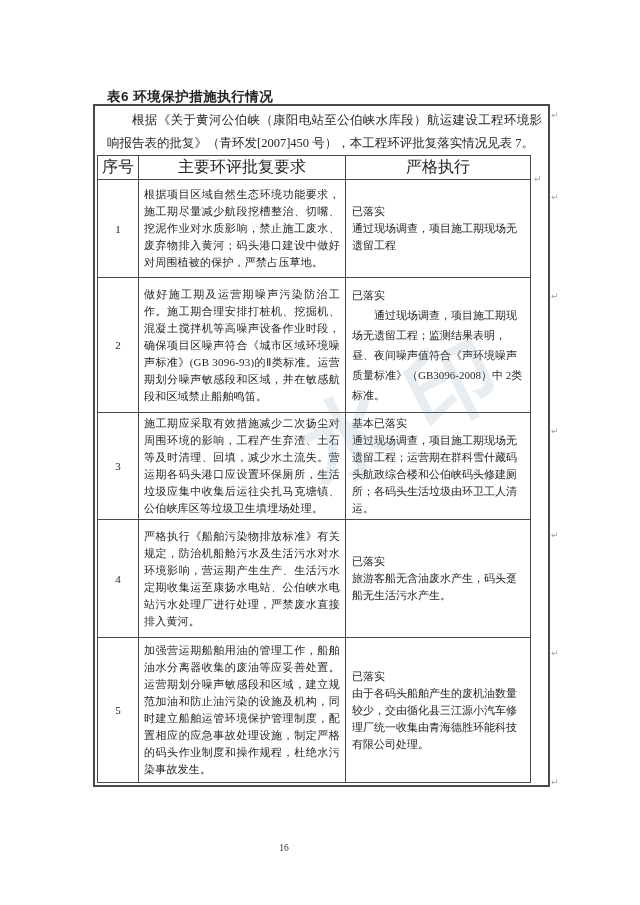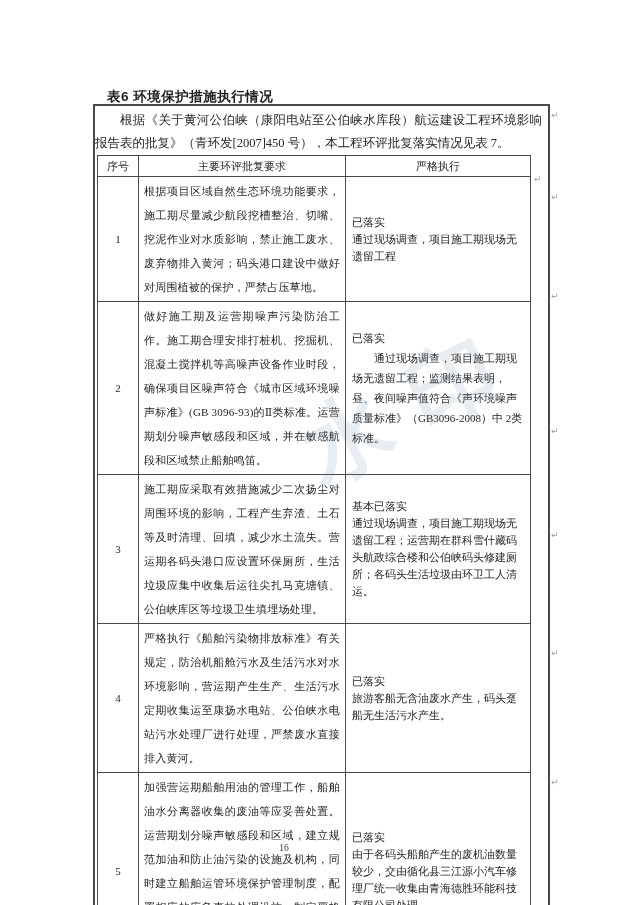--- a/index.html
+++ b/index.html
@@ -17,21 +17,21 @@
     font-size:13.5px;font-weight:bold;color:#1f1f1f;
     letter-spacing:0.5px;
   }
   .outer-box{
     position:absolute;left:93px;top:104px;
     width:453px;
     border:2px solid #4a4a4a;
     background:#ffffff;
   }
   .intro{
-    margin:3px 6px 0 0;
+    margin:3px 6px 0 12px;
     font-size:12.5px;line-height:23px;
     text-indent:2em;
     color:#262626;
     text-align:justify;
   }
   .t7-caption{
     text-align:center;
     font-family:"Liberation Sans","DejaVu Sans",sans-serif;
     font-size:12px;font-weight:bold;color:#1f1f1f;
     margin-top:1px;height:17px;line-height:17px;
@@ -39,31 +39,32 @@
   table.eia{
     border-collapse:collapse;table-layout:fixed;
     width:433px;margin:0 0 2px 2px;
   }
   table.eia th,table.eia td{
     border:1.5px solid #4a4a4a;
     vertical-align:middle;
     overflow:hidden;
   }
   table.eia th{
-    font-weight:normal;font-size:11px;
+    font-weight:normal;font-size:16px;
     height:18px;text-align:center;color:#262626;
   }
   col.c-no{width:41px;}
   col.c-req{width:207px;}
   col.c-sta{width:185px;}
   td.no{text-align:center;font-size:11px;}
   td.req{
-    font-size:11px;line-height:24px;
+    font-size:11px;line-height:17px;
     padding:2px 5px;text-align:justify;
     letter-spacing:0.2px;
+    font-family:Liberation Serif, serif;
   }
   td.sta{
     font-size:11px;line-height:17px;
     padding:0 6px;
     white-space:pre-line;
   }
   tr.r1{height:98px;}
   tr.r2{height:135px;}
   tr.r3{height:104px;}
   tr.r4{height:118px;}

